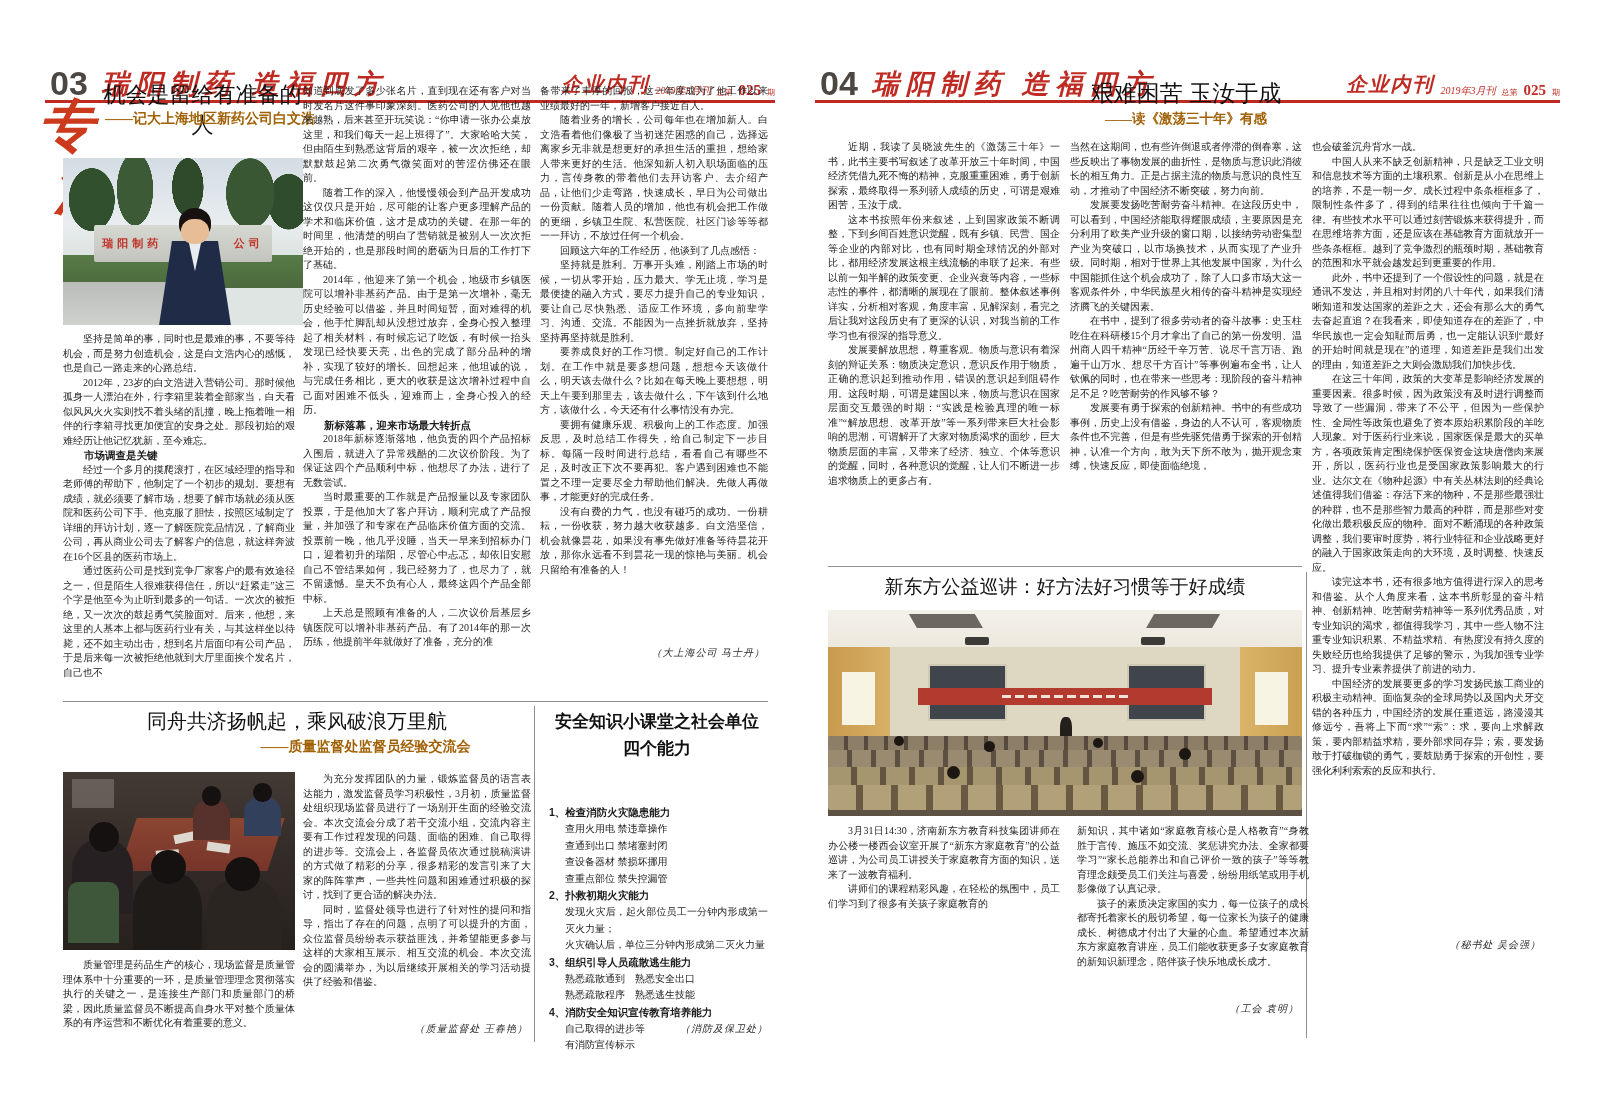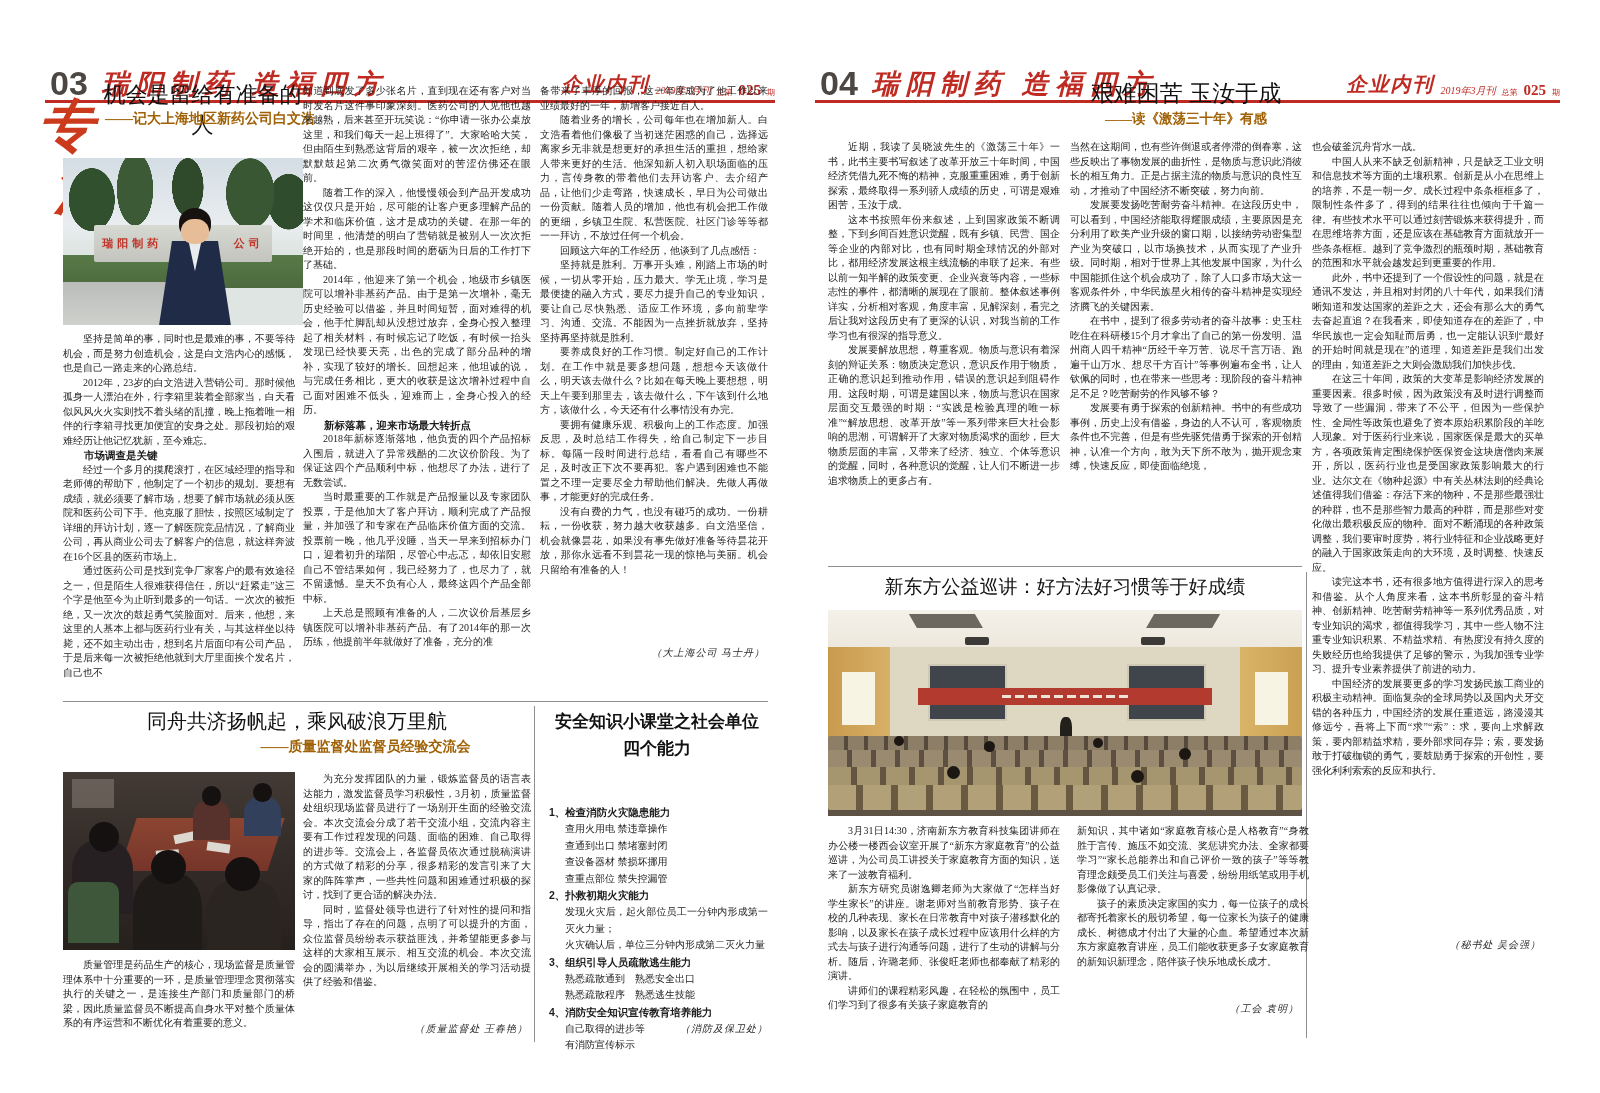--- a/index.html
+++ b/index.html
@@ -295,21 +295,20 @@
     <div class="head3" style="left:14%;bottom:34%;width:10px;height:10px;"></div>
     <div class="head3" style="left:33%;bottom:31%;width:11px;height:11px;"></div>
     <div class="head3" style="left:56%;bottom:33%;width:10px;height:10px;"></div>
     <div class="head3" style="left:74%;bottom:27%;width:12px;height:12px;"></div>
     <div class="head3" style="left:25%;bottom:18%;width:13px;height:13px;"></div>
     <div class="head3" style="left:64%;bottom:16%;width:13px;height:13px;"></div>
   </div>
 
   <div class="colbox" style="left:828px;top:824px;width:232px;height:214px;">
       <p class="para">3月31日14:30，济南新东方教育科技集团讲师在办公楼一楼西会议室开展了“新东方家庭教育”的公益巡讲，为公司员工讲授关于家庭教育方面的知识，送来了一波教育福利。</p>
-      <p class="para">新东方研究员谢逸卿老师为大家做了“怎样当好学生家长”的讲座。谢老师对当前教育形势、孩子在校的几种表现、家长在日常教育中对孩子潜移默化的影响，以及家长在孩子成长过程中应该用什么样的方式去与孩子进行沟通等问题，进行了生动的讲解与分析。随后，许璐老师、张俊旺老师也都奉献了精彩的演讲。</p>
       <p class="para">讲师们的课程精彩风趣，在轻松的氛围中，员工们学习到了很多有关孩子家庭教育的</p>
     </div>
   <div class="colbox" style="left:1070px;top:824px;width:232px;height:172px;margin-left:7px;">
       <p class="para cont">新知识，其中诸如“家庭教育核心是人格教育”“身教胜于言传、施压不如交流、奖惩讲究办法、全家都要学习”“家长总能养出和自己评价一致的孩子”等等教育理念颇受员工们关注与喜爱，纷纷用纸笔或用手机影像做了认真记录。</p>
       <p class="para">孩子的素质决定家国的实力，每一位孩子的成长都寄托着家长的殷切希望，每一位家长为孩子的健康成长、树德成才付出了大量的心血。希望通过本次新东方家庭教育讲座，员工们能收获更多子女家庭教育的新知识新理念，陪伴孩子快乐地成长成才。</p>
     </div>
   <div class="byline" style="left:1070px;top:1002px;width:229px;">（工会 袁明）</div>
 
 </div>
 

